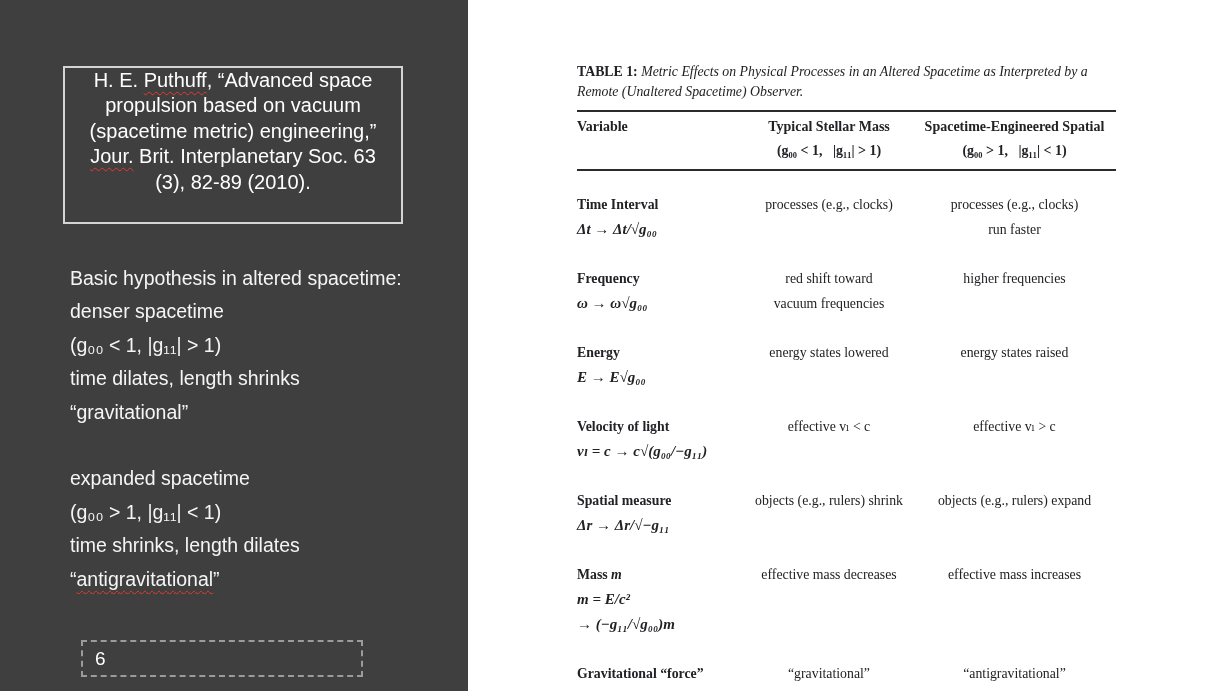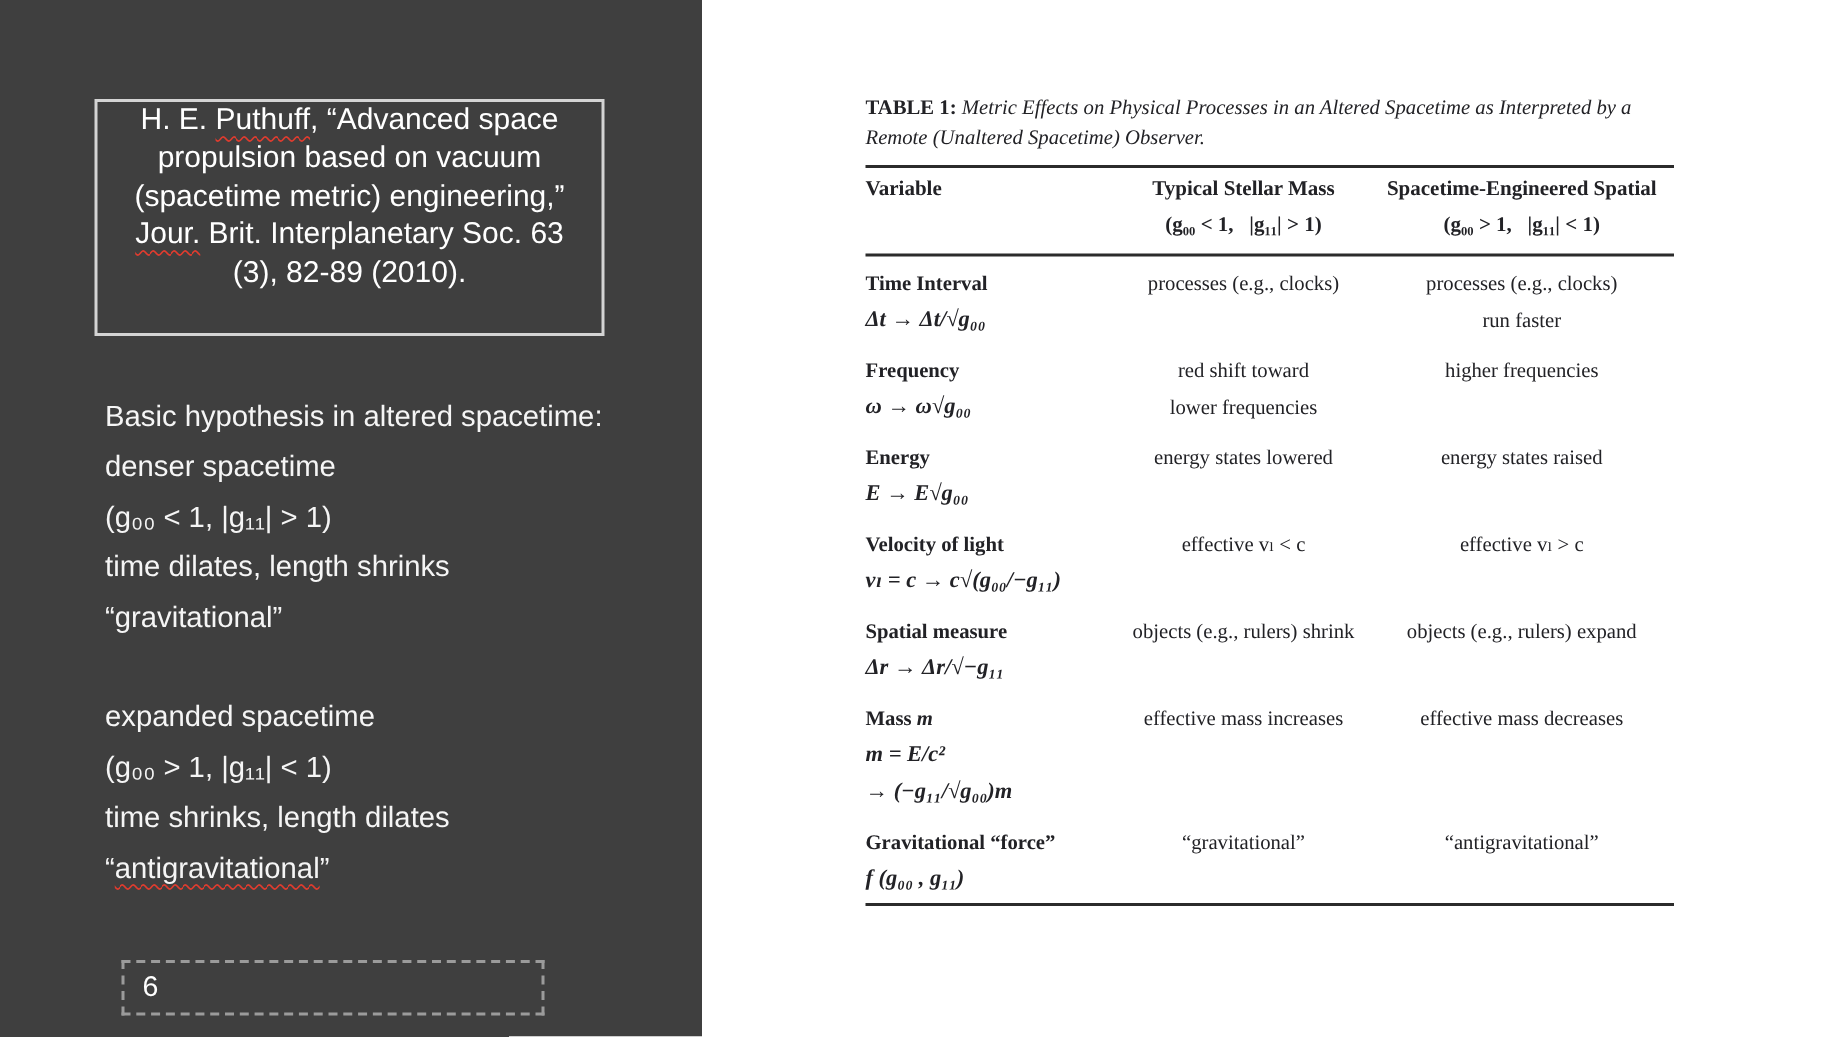--- a/index.html
+++ b/index.html
@@ -50,21 +50,21 @@
   .rule  { border-top:2px solid #2b2b2b; height:0; }
   .ruleb { border-top:2.5px solid #2b2b2b; height:0; }
 
   .t-grid { display:grid; grid-template-columns:168px 168px 203px; }
   .t-head { padding:6px 0 7px 0; }
   .t-head .hlab { font-weight:bold; font-size:14px; line-height:17px; }
   .t-head .hsub { font-weight:bold; font-size:14px; line-height:22px; margin-top:5px; }
   .c-left   { text-align:left; }
   .c-center { text-align:center; }
 
-  .t-row { padding:5px 0 3px 0; }
+  .t-row { padding:21px 0 3px 0; }
   .t-row .var { font-weight:bold; line-height:25px; }
   .t-row .var .it { font-style:italic; }
   .t-row .formula { font-style:italic; font-size:15px; line-height:25px;font-weight:bold; }
   .t-row .cline { line-height:25px; }
 </style>
 </head>
 <body>
 
 <div class="abs panel"></div>
 
@@ -126,21 +126,21 @@
           <div class="cline">run faster</div>
         </div>
       </div>
       <div class="t-grid t-row">
         <div class="c-left">
           <div class="var"><span>Frequency</span></div>
           <div class="formula">ω → ω√g₀₀</div>
         </div>
         <div class="c-center">
           <div class="cline">red shift toward</div>
-          <div class="cline">lower frequencies</div>
+          <div class="cline">vacuum frequencies</div>
         </div>
         <div class="c-center">
           <div class="cline">higher frequencies</div>
         </div>
       </div>
       <div class="t-grid t-row">
         <div class="c-left">
           <div class="var"><span>Energy</span></div>
           <div class="formula">E → E√g₀₀</div>
         </div>
@@ -175,24 +175,24 @@
           <div class="cline">objects (e.g., rulers) expand</div>
         </div>
       </div>
       <div class="t-grid t-row">
         <div class="c-left">
           <div class="var"><span>Mass </span><span class="it">m</span></div>
           <div class="formula">m = E/c²</div>
           <div class="formula">→ (−g₁₁/√g₀₀)m</div>
         </div>
         <div class="c-center">
+          <div class="cline">effective mass decreases</div>
+        </div>
+        <div class="c-center">
           <div class="cline">effective mass increases</div>
-        </div>
-        <div class="c-center">
-          <div class="cline">effective mass decreases</div>
         </div>
       </div>
       <div class="t-grid t-row">
         <div class="c-left">
           <div class="var"><span>Gravitational “force”</span></div>
           <div class="formula">f (g₀₀ , g₁₁)</div>
         </div>
         <div class="c-center">
           <div class="cline">“gravitational”</div>
         </div>

